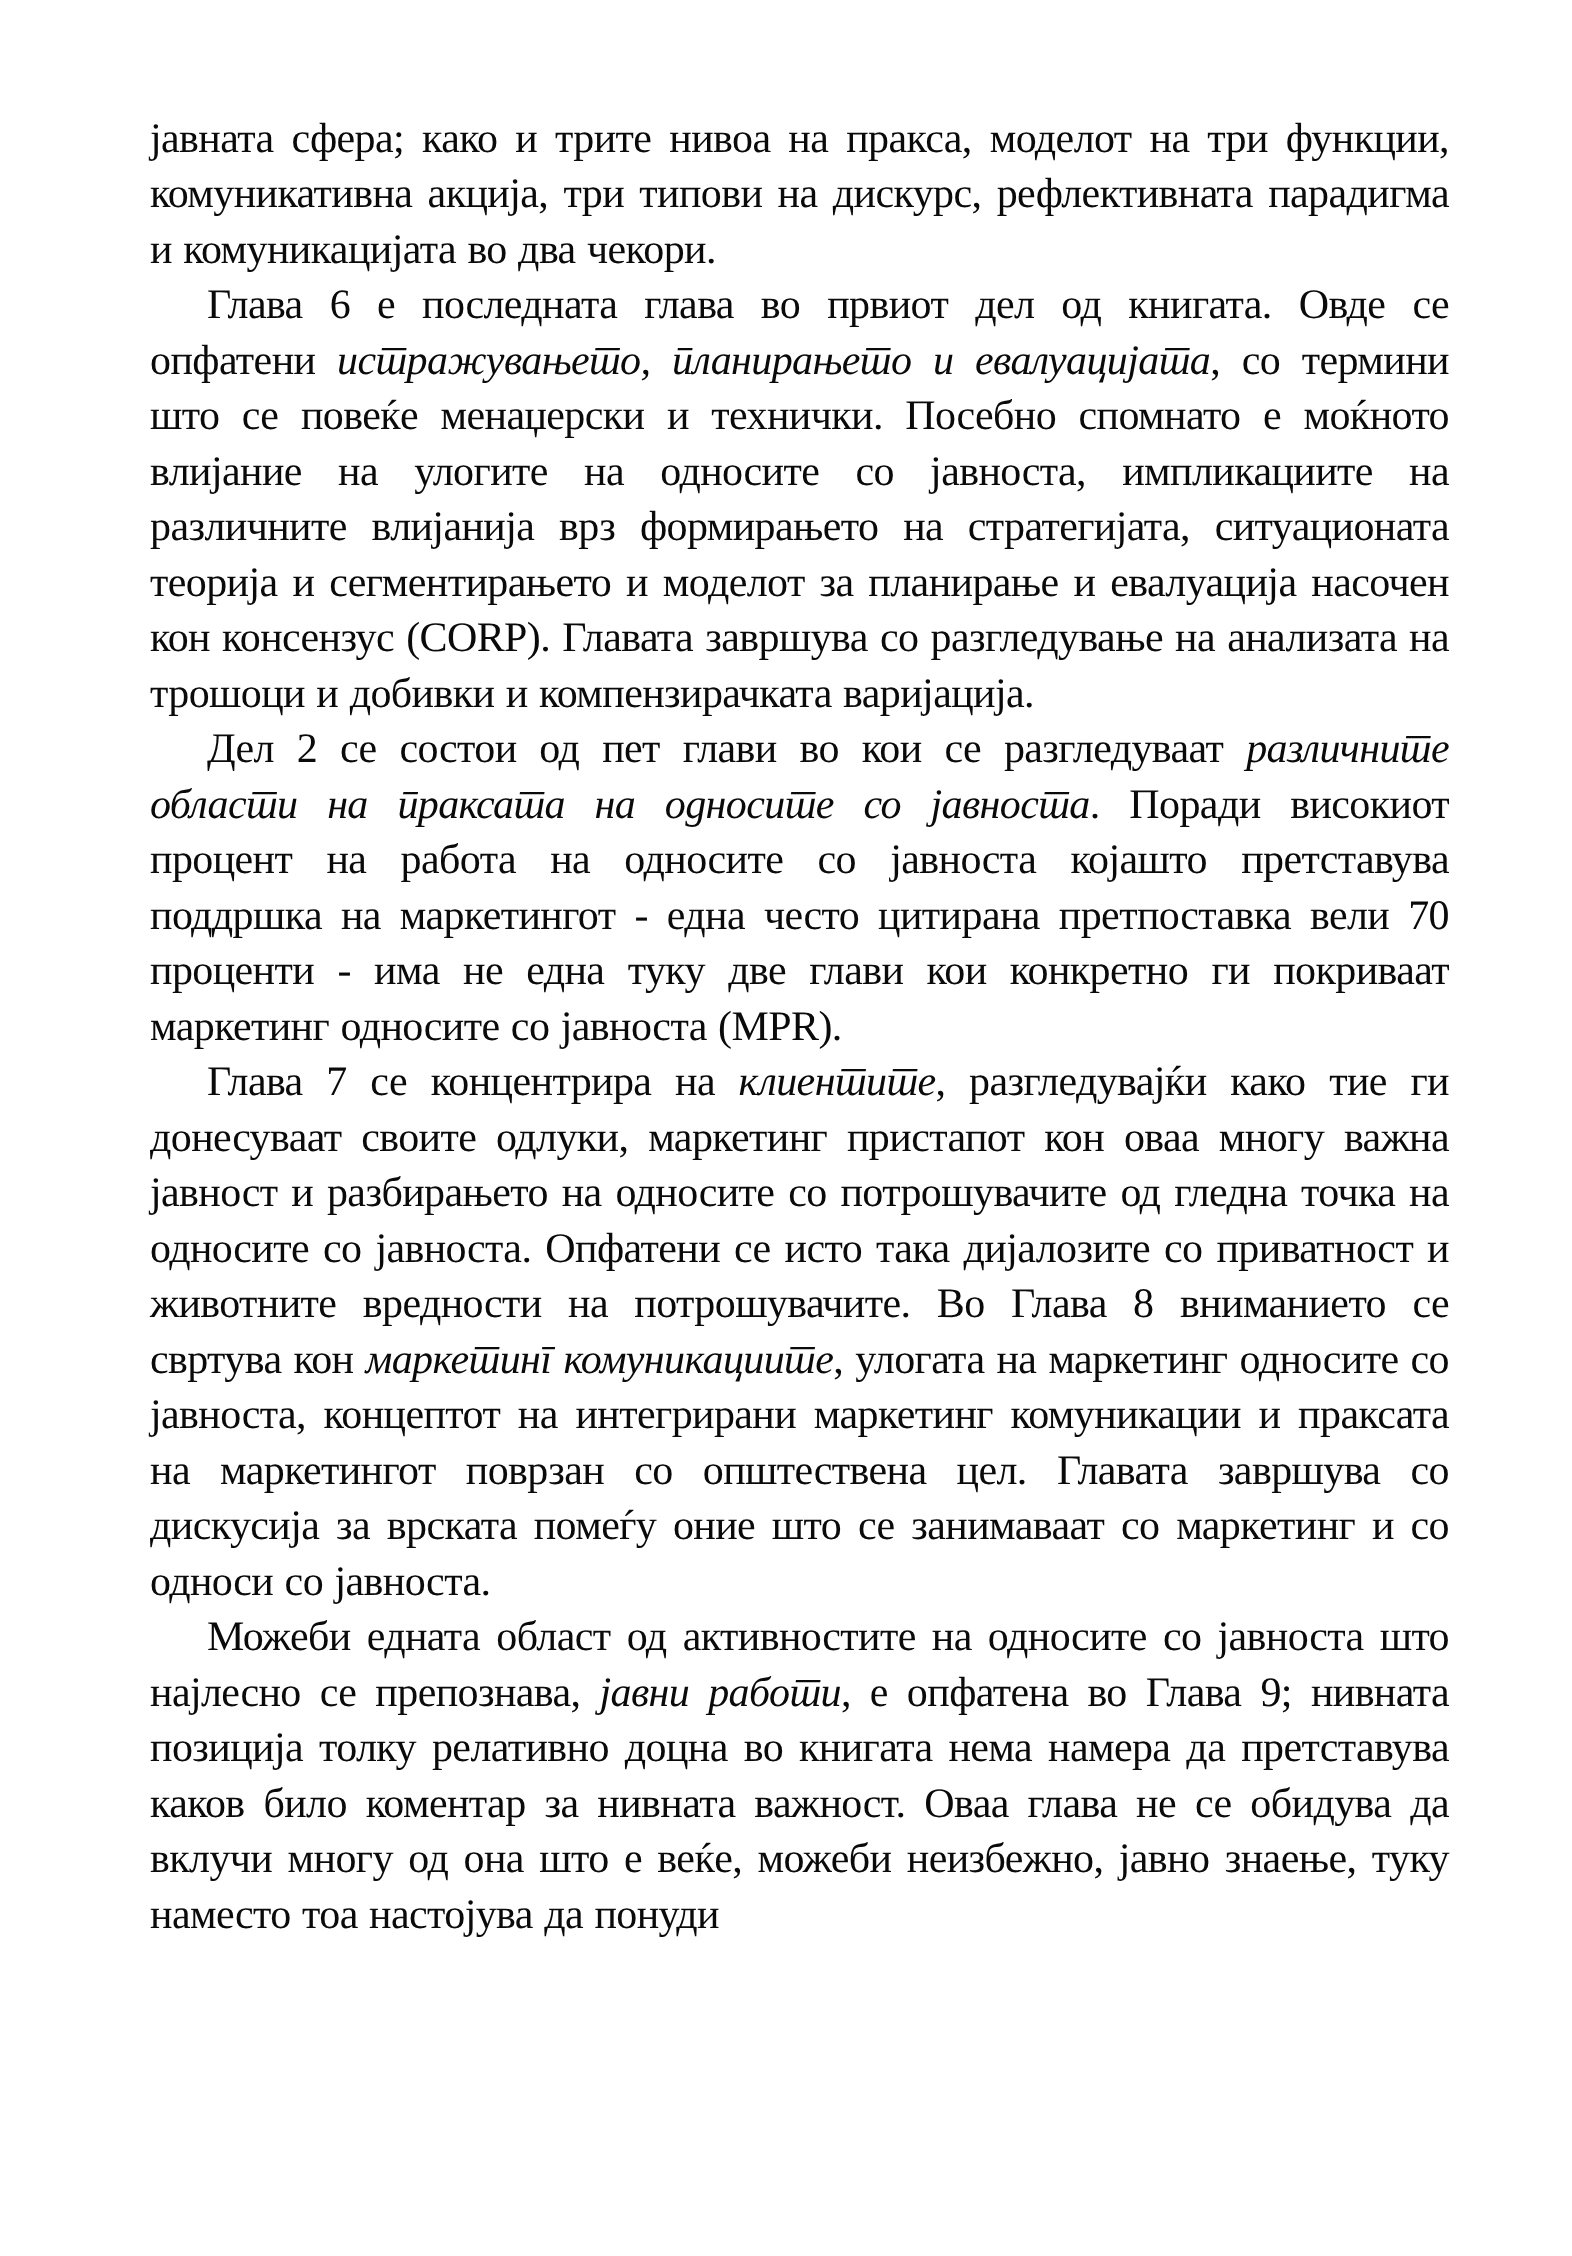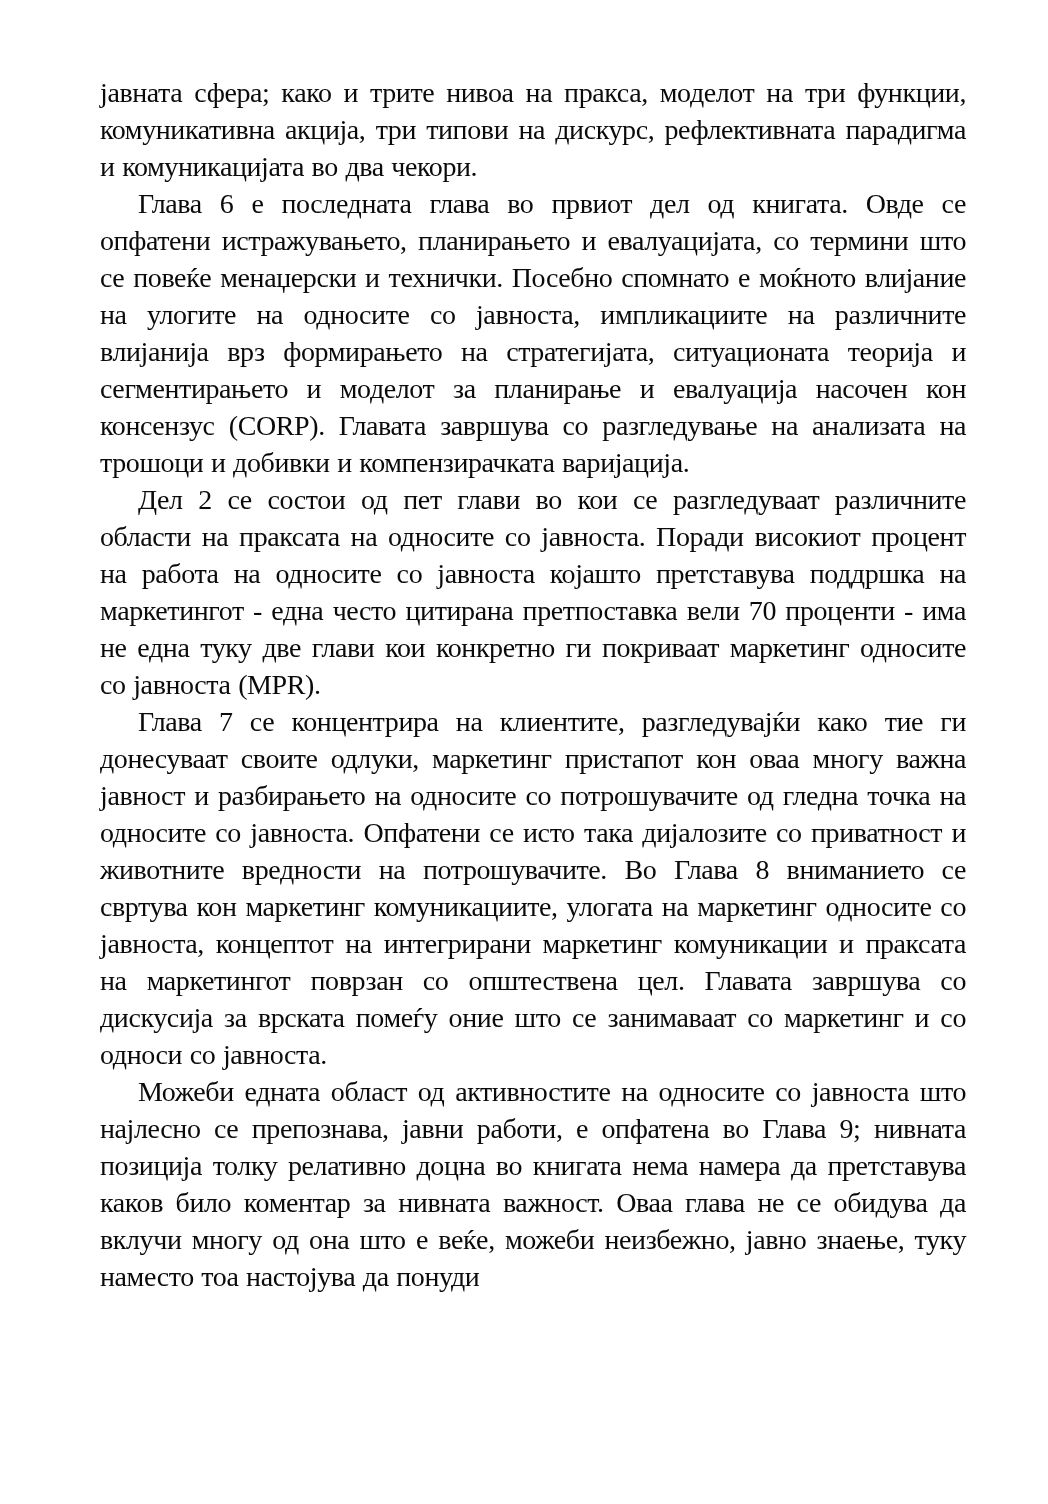--- a/index.html
+++ b/index.html
@@ -29,21 +29,21 @@
   }
   .page-text p {
     margin: 0;
     padding: 0;
   }
   .page-text p.indented {
     text-indent: 38px;
   }
   .run-normal { font-weight: normal; font-style: normal; }
   .run-bold   { font-weight: normal;   font-style: normal; }
-  .run-italic { font-weight: normal; }
+  .run-italic { font-weight: normal; font-style: italic; }
 </style>
 </head>
 <body>
 
 <div class="page">
   <main class="page-text">
       <p><span class="run-normal">јавната сфера; како и трите нивоа на пракса, моделот на три функции, комуникативна акција, три типови на дискурс, рефлективната парадигма и комуникацијата во два чекори.</span></p>
       <p class="indented"><span class="run-bold">Глава 6</span><span class="run-normal"> е последната глава во првиот дел од книгата. Овде се опфатени </span><span class="run-italic">истражувањето, планирањето и евалуацијата</span><span class="run-normal">, со термини што се повеќе менаџерски и технички. Посебно спомнато е моќното влијание на улогите на односите со јавноста, импликациите на различните влијанија врз формирањето на стратегијата, ситуационата теорија и сегментирањето и моделот за планирање и евалуација насочен кон консензус (CORP). Главата завршува со разгледување на анализата на трошоци и добивки и компензирачката варијација.</span></p>
       <p class="indented"><span class="run-bold">Дел 2</span><span class="run-normal"> се состои од пет глави во кои се разгледуваат </span><span class="run-italic">различните области на праксата на односите со јавноста</span><span class="run-normal">. Поради високиот процент на работа на односите со јавноста којашто претставува поддршка на маркетингот - една често цитирана претпоставка вели 70 проценти - има не една туку две глави кои конкретно ги покриваат маркетинг односите со јавноста (MPR).</span></p>
       <p class="indented"><span class="run-bold">Глава 7</span><span class="run-normal"> се концентрира на </span><span class="run-italic">клиентите</span><span class="run-normal">, разгледувајќи како тие ги донесуваат своите одлуки, маркетинг пристапот кон оваа многу важна јавност и разбирањето на односите со потрошувачите од гледна точка на односите со јавноста. Опфатени се исто така дијалозите со приватност и животните вредности на потрошувачите. Во </span><span class="run-bold">Глава 8</span><span class="run-normal"> вниманието се свртува кон </span><span class="run-italic">маркетинг комуникациите</span><span class="run-normal">, улогата на маркетинг односите со јавноста, концептот на интегрирани маркетинг комуникации и праксата на маркетингот поврзан со општествена цел. Главата завршува со дискусија за врската помеѓу оние што се занимаваат со маркетинг и со односи со јавноста.</span></p>

